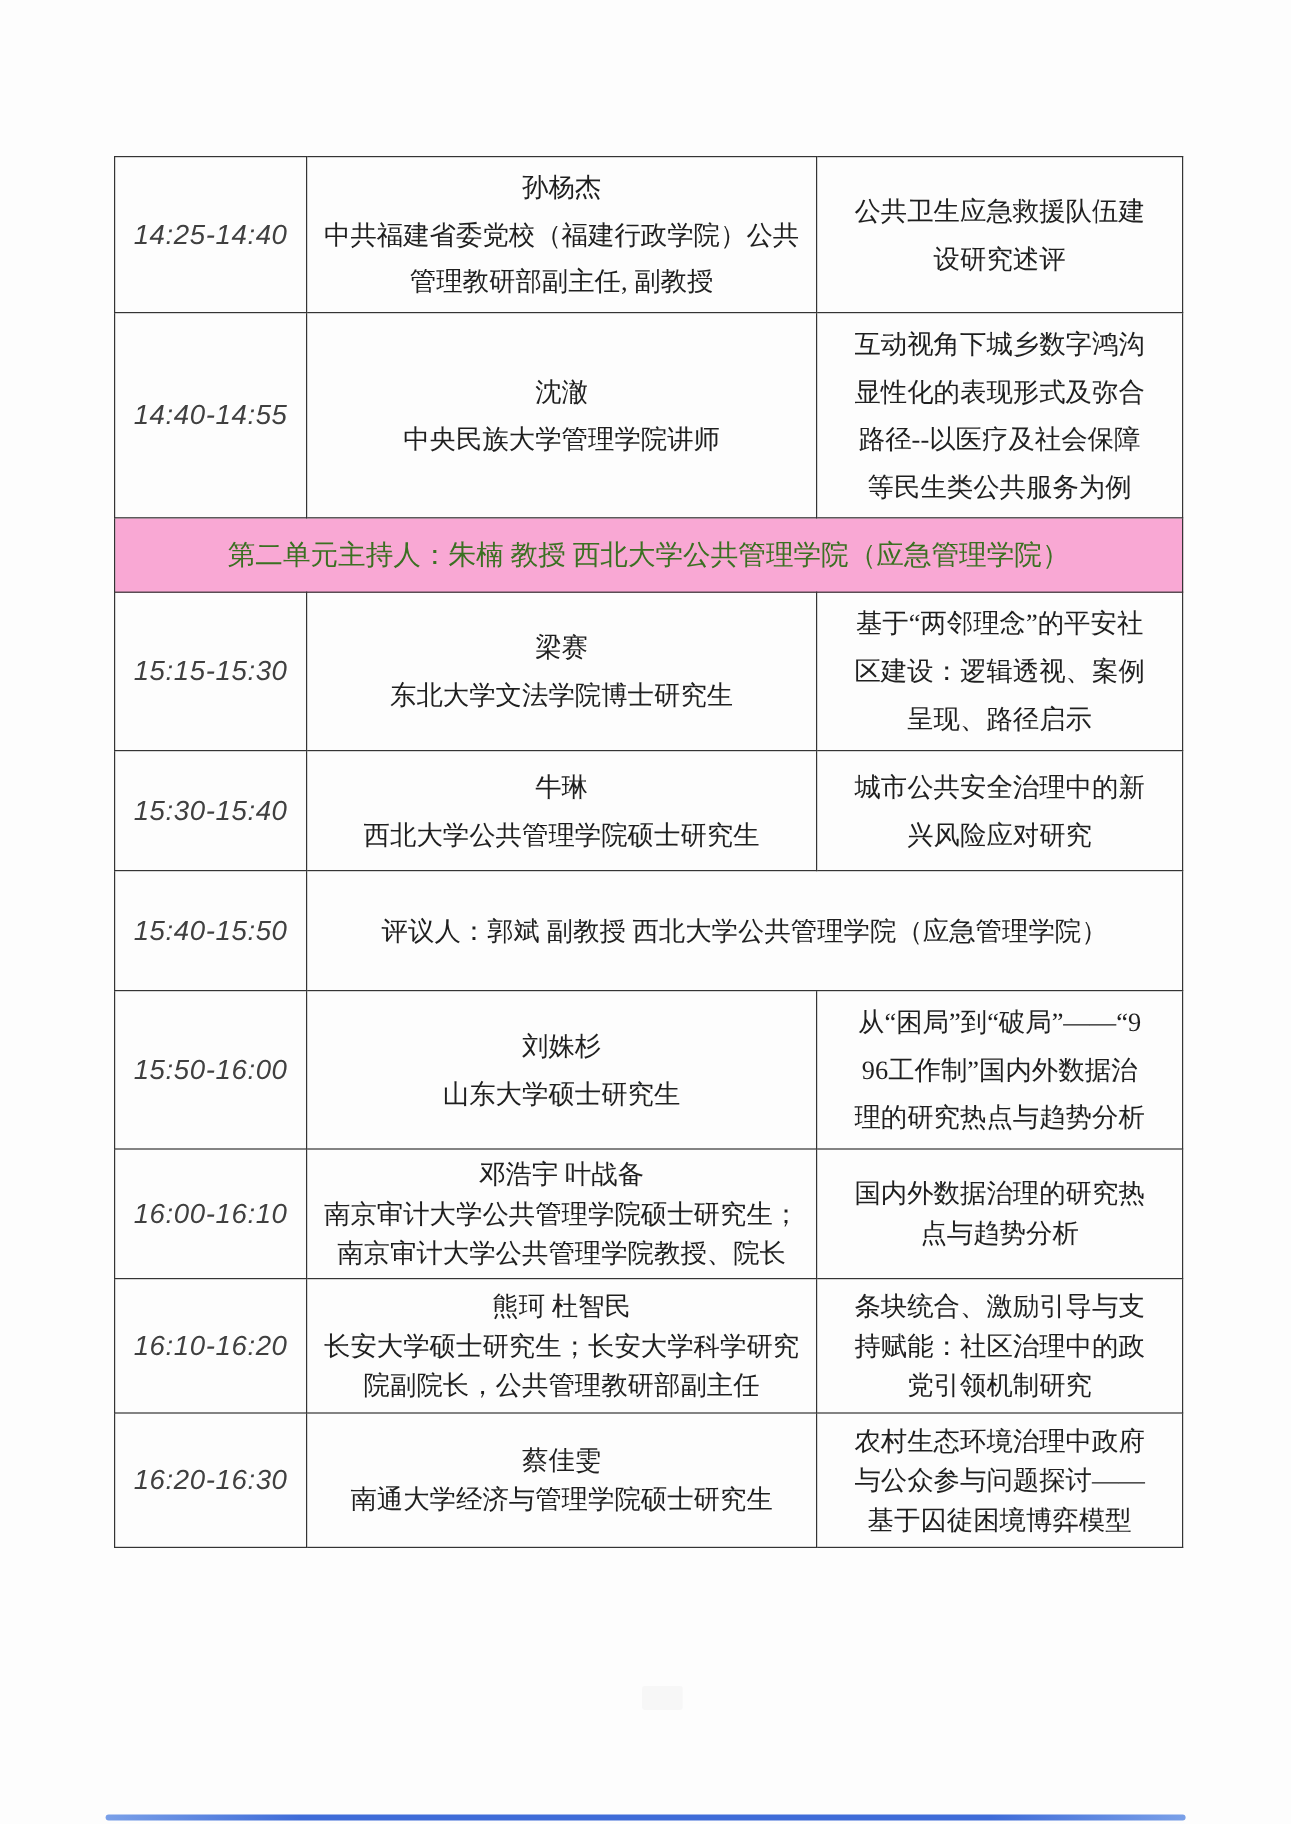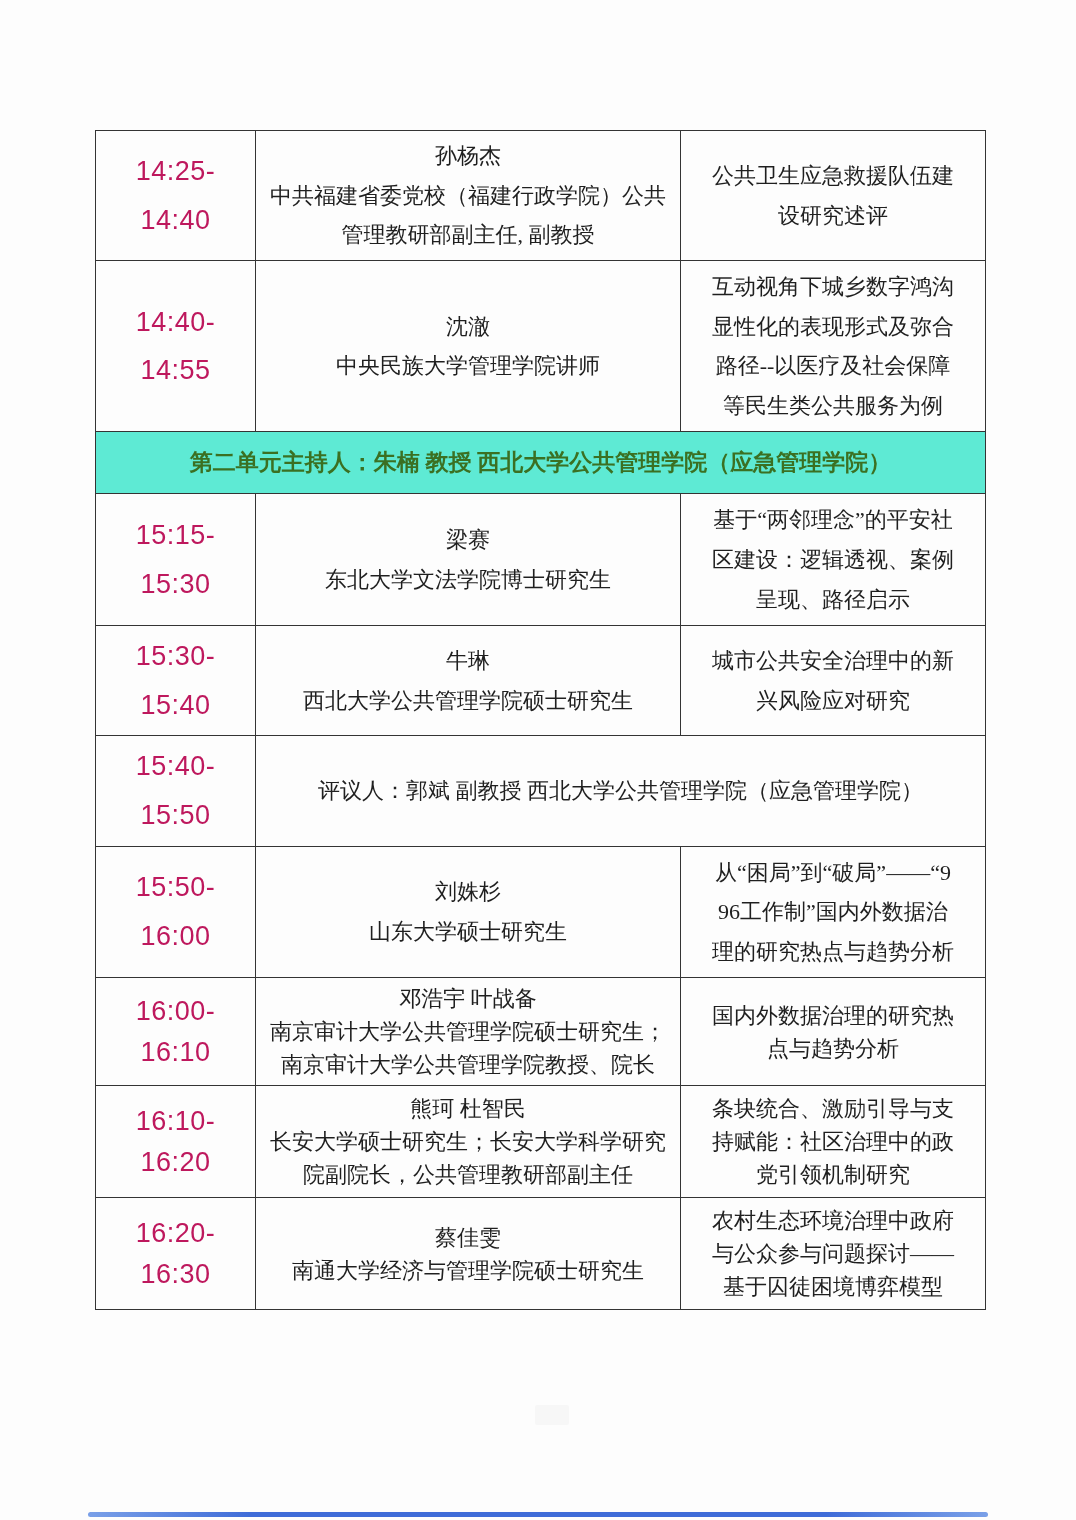--- a/index.html
+++ b/index.html
@@ -21,41 +21,42 @@
     font-size:22px;line-height:1.8;
     padding:6px 10px;
     word-break:break-all;
   }
   col.c1{width:160px;}
   col.c2{width:425px;}
   col.c3{width:305px;}
 
   .c-time{
     font-family:"Liberation Sans","DejaVu Sans",sans-serif;
-    font-size:27px;color:#be185d;letter-spacing:.5px;
+    font-size:23px;color:#404040;letter-spacing:.5px;
     word-break:keep-all;
+    font-style:italic;
   }
   .c-speaker{padding:4px 12px;}
   .c-title{padding:6px 30px;}
   .c-merged{padding:6px 20px;}
 
   tr.h130{height:130px;}
   tr.h170{height:170px;}
   tr.h62{height:62px;}
   tr.h55{height:55px;}
   tr.h100{height:100px;}
   tr.h96{height:96px;}
   tr.h97{height:97px;}
 
   tr.tight td{line-height:1.5;}
 
   tr.row-session td{
-    background:#5eead4;
+    background:#f9a8d4;
     color:#3b7022;
-    font-weight:bold;
+    font-weight:normal;
     font-size:23px;
     line-height:1.4;
   }
 
   .bottom-bar{
     position:absolute;left:88px;top:1512px;width:900px;height:5px;
     background:linear-gradient(90deg,#7aa0e8 0%,#3f6cd8 18%,#3f6cd8 82%,#7aa0e8 100%);
     border-radius:3px;
   }
   .watermark-smudge{

